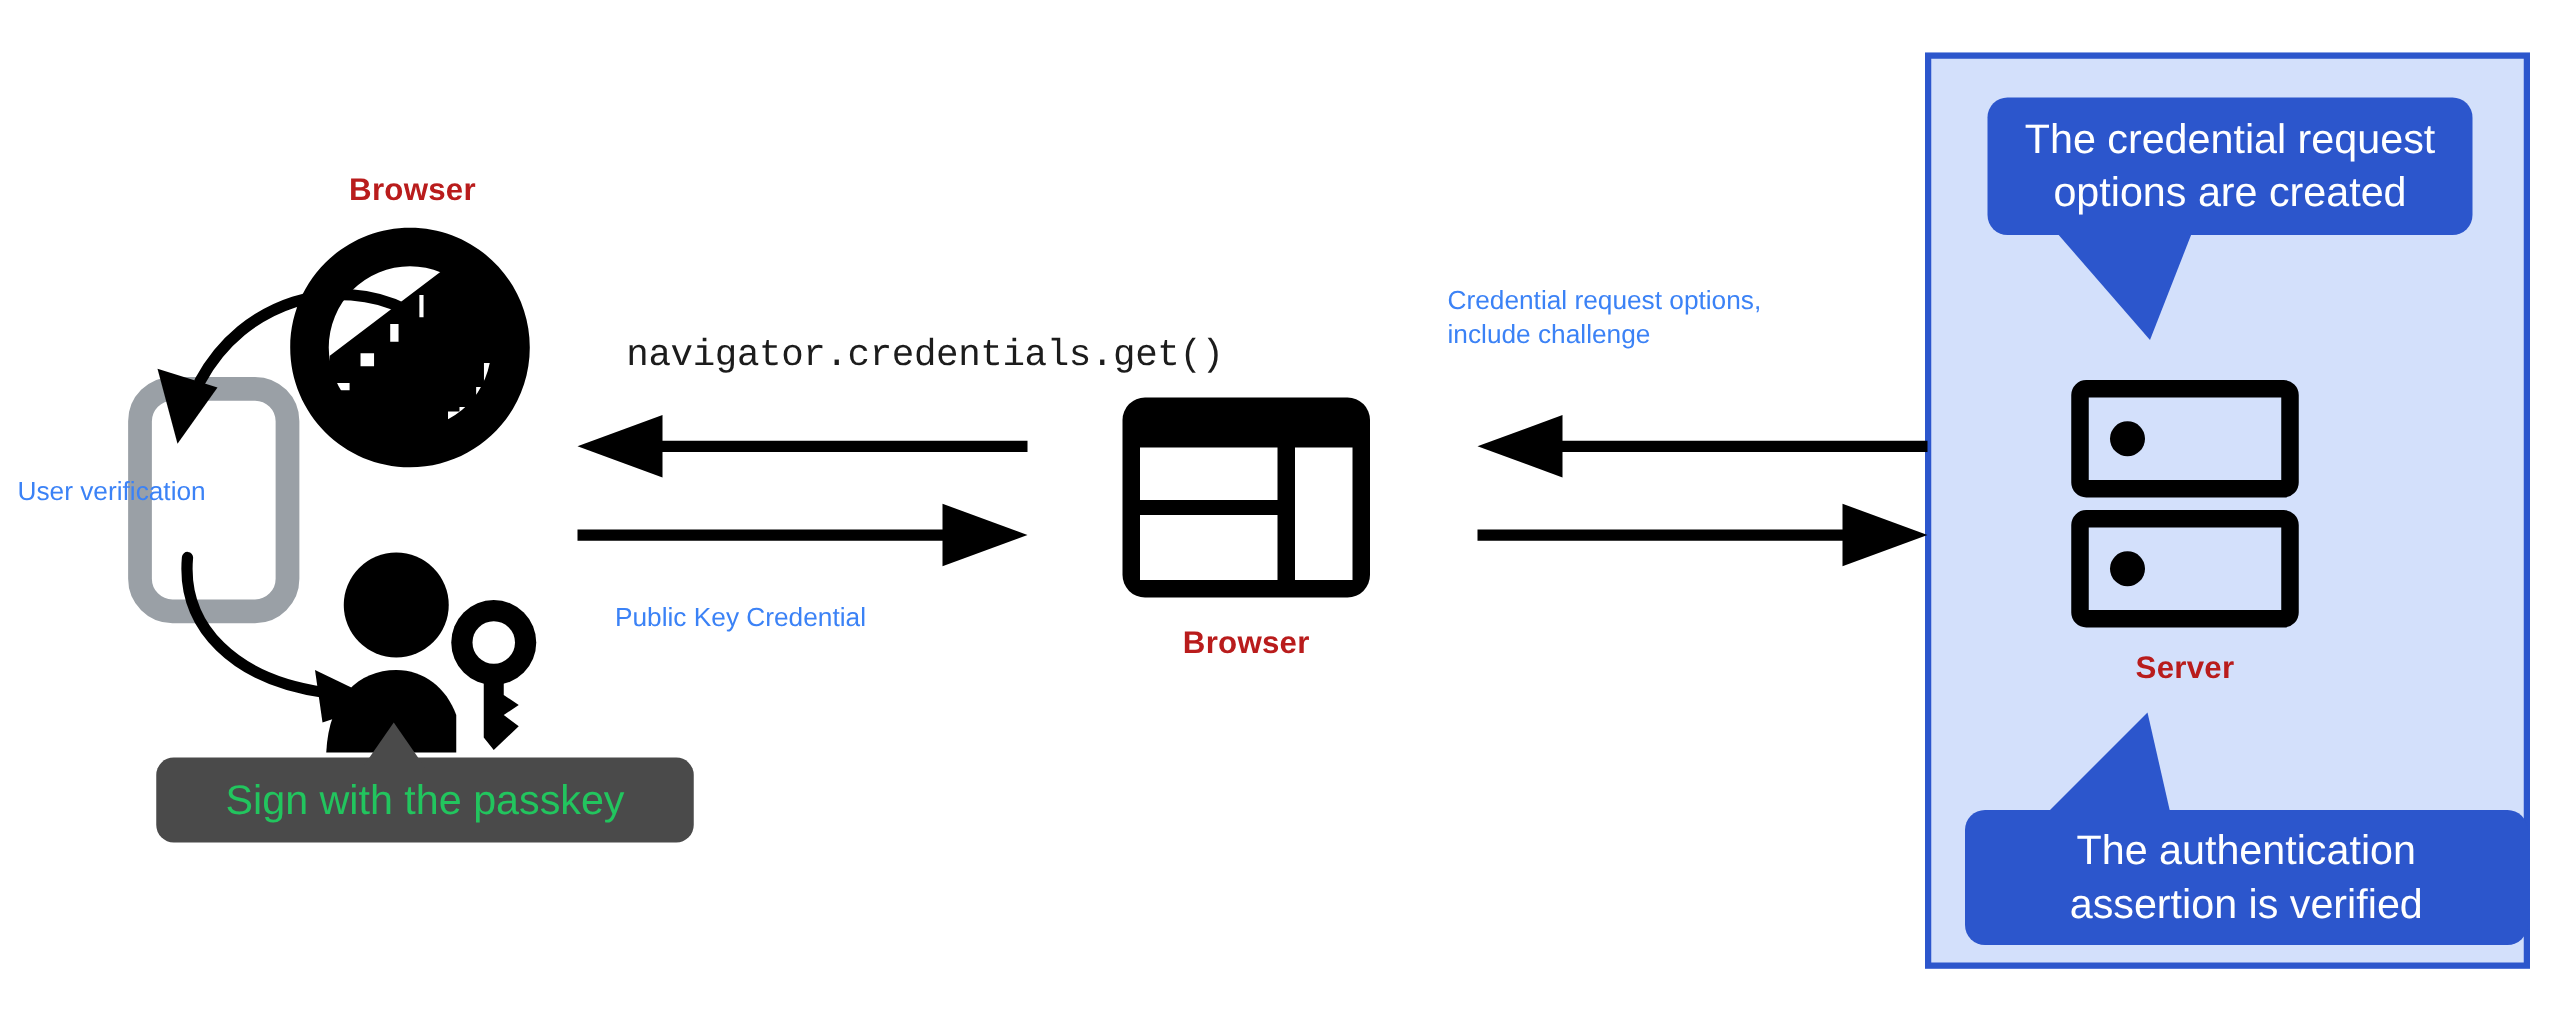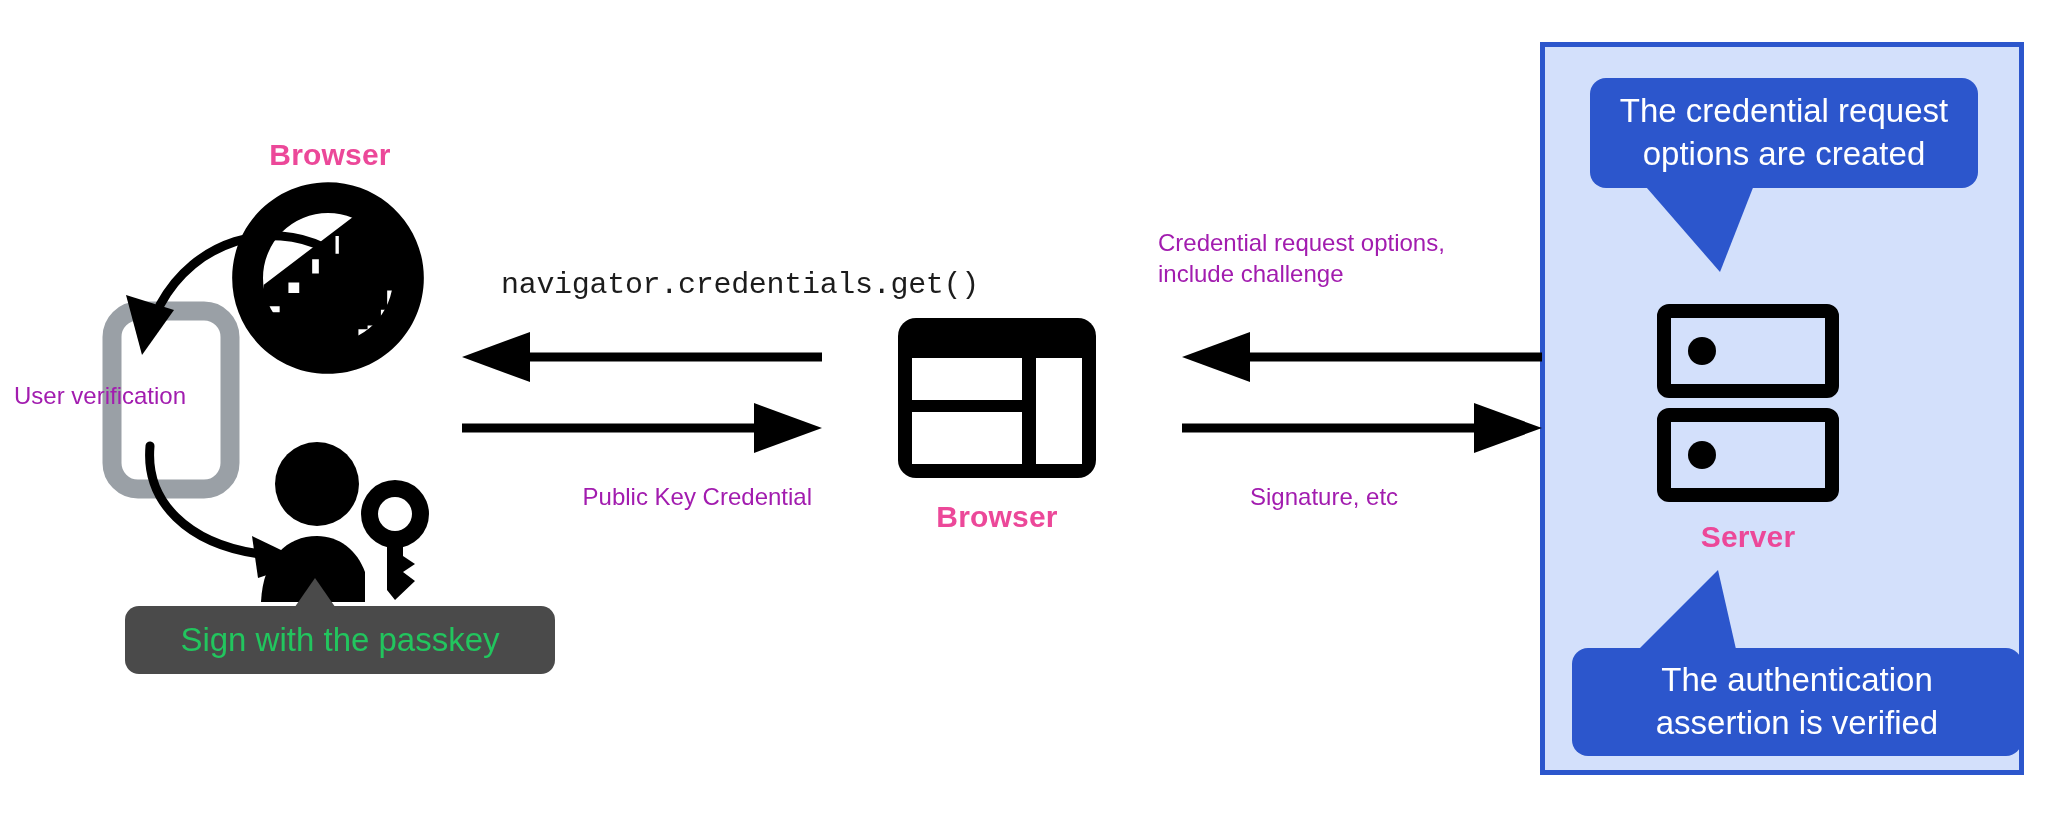--- a/index.html
+++ b/index.html
@@ -7,26 +7,26 @@
     width:2046px;height:818px;position:relative;overflow:hidden;
     font-family:"Liberation Sans",sans-serif;
     -webkit-font-smoothing:antialiased;
   }
   .stage{position:absolute;left:0;top:0;width:2046px;height:818px;}
   .abs{position:absolute;}
 
   
   .lbl{
     font-family:"Liberation Sans",sans-serif;
-    font-size:24px;color:#a21caf;line-height:1.28;
+    font-size:21px;color:#3b82f6;line-height:1.28;
     white-space:pre-line;
   }
   .lbl-bold{
     font-family:"Liberation Sans",sans-serif;
-    font-size:30px;font-weight:700;color:#ec4899;letter-spacing:.2px;
+    font-size:25px;font-weight:700;color:#b91c1c;letter-spacing:.2px;
     text-align:center;
   }
   .mono{
     font-family:"Liberation Mono",monospace;
     font-size:30px;color:#1c1c1c;letter-spacing:-.3px;white-space:nowrap;
   }
 
   
   .server-panel{
     left:1540px;top:42px;width:484px;height:733px;
@@ -126,21 +126,21 @@
     </svg>
   </div>
 
   <div class="abs" style="left:462px;top:407px;width:360px;height:42px;">
     <svg width="360" height="42" viewBox="0 0 360 42">
       <line x1="0" y1="21" x2="296" y2="21" stroke="#000" stroke-width="9"></line>
       <polygon points="360,21 292,-4 292,46" fill="#000"></polygon>
     </svg>
   </div>
 
-  <div class="abs lbl" style="left:492px;top:482px;width:320px;text-align:right;">Public Key Credential</div>
+  <div class="abs lbl" style="left:492px;top:482px;width:320px;">Public Key Credential</div>
 
   <div class="abs" style="left:898px;top:318px;width:198px;height:160px;">
     <svg width="198" height="160" viewBox="0 0 198 160">
       <rect x="0" y="0" width="198" height="160" rx="18" ry="18" fill="#000"></rect>
       <rect x="14" y="40" width="110" height="42" fill="#ffffff"></rect>
       <rect x="14" y="94" width="110" height="52" fill="#ffffff"></rect>
       <rect x="138" y="40" width="46" height="106" fill="#ffffff"></rect>
     </svg>
   </div>
   <div class="abs lbl-bold" style="left:898px;top:500px;width:198px;">Browser</div>
@@ -155,21 +155,20 @@
     </svg>
   </div>
 
   <div class="abs" style="left:1182px;top:407px;width:360px;height:42px;">
     <svg width="360" height="42" viewBox="0 0 360 42">
       <line x1="0" y1="21" x2="296" y2="21" stroke="#000" stroke-width="9"></line>
       <polygon points="360,21 292,-4 292,46" fill="#000"></polygon>
     </svg>
   </div>
 
-  <div class="abs lbl" style="left:1250px;top:482px;width:300px;">Signature, etc</div>
 
   <div class="abs" style="left:1640px;top:180px;width:130px;height:92px;">
     <svg width="130" height="92" viewBox="0 0 130 92">
       <polygon points="0,0 116,0 80,92" fill="#2c56cc"></polygon>
     </svg>
   </div>
   <div class="abs callout callout-top">
     <span>The credential request
 options are created</span>
   </div>

